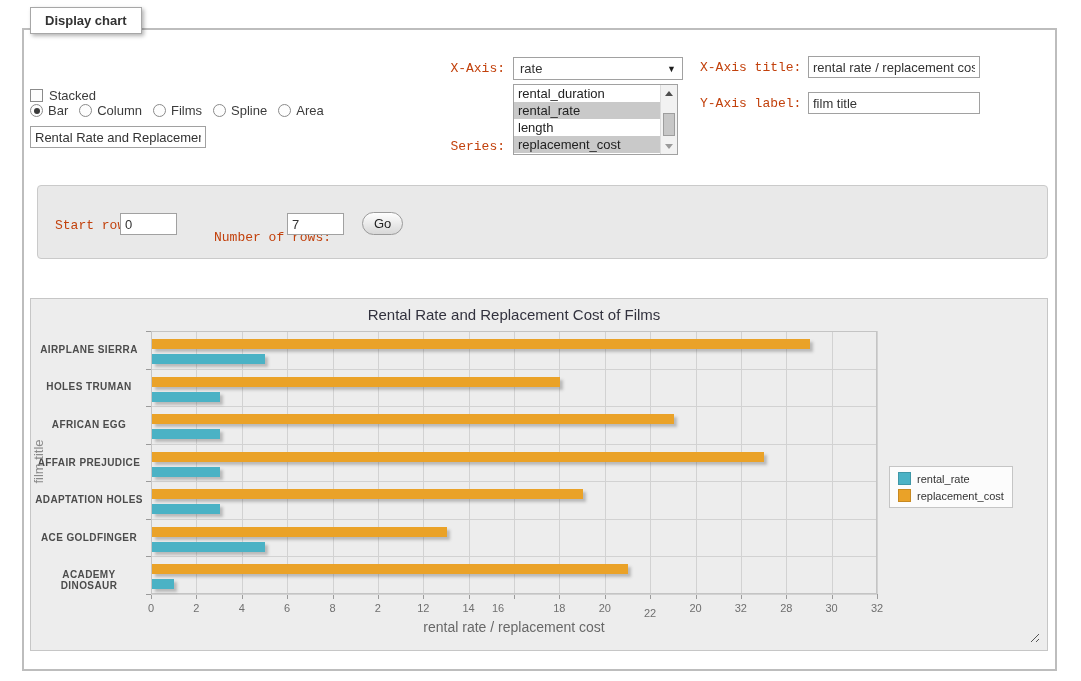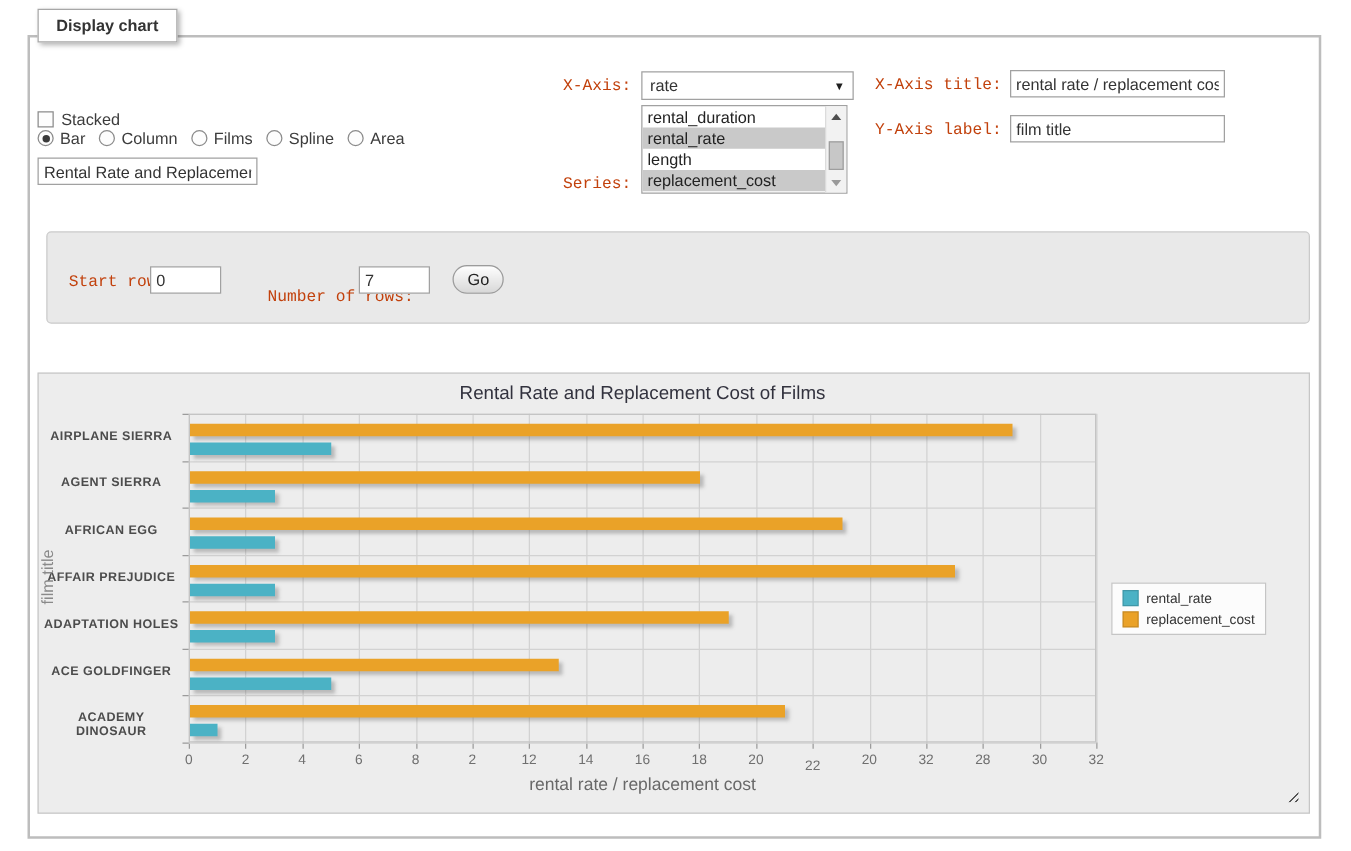--- a/index.html
+++ b/index.html
@@ -178,21 +178,21 @@
     <div class="xtick" style="left: 346.875px; top: 295px;"></div>
     <div class="xtick-label" style="left: 331.875px; top: 303px;">2</div>
     <div class="vgrid" style="left: 392.25px; top: 32px; height: 263px;"></div>
     <div class="xtick" style="left: 392.25px; top: 295px;"></div>
     <div class="xtick-label" style="left: 377.25px; top: 303px;">12</div>
     <div class="vgrid" style="left: 437.625px; top: 32px; height: 263px;"></div>
     <div class="xtick" style="left: 437.625px; top: 295px;"></div>
     <div class="xtick-label" style="left: 422.625px; top: 303px;">14</div>
     <div class="vgrid" style="left: 483px; top: 32px; height: 263px;"></div>
     <div class="xtick" style="left: 483px; top: 295px;"></div>
-    <div class="xtick-label" style="left: 468px; top: 303px;">16</div>
+    <div class="xtick-label" style="left: 452px; top: 303px;">16</div>
     <div class="vgrid" style="left: 528.375px; top: 32px; height: 263px;"></div>
     <div class="xtick" style="left: 528.375px; top: 295px;"></div>
     <div class="xtick-label" style="left: 513.375px; top: 303px;">18</div>
     <div class="vgrid" style="left: 573.75px; top: 32px; height: 263px;"></div>
     <div class="xtick" style="left: 573.75px; top: 295px;"></div>
     <div class="xtick-label" style="left: 558.75px; top: 303px;">20</div>
     <div class="vgrid" style="left: 619.125px; top: 32px; height: 263px;"></div>
     <div class="xtick" style="left: 619.125px; top: 295px;"></div>
     <div class="xtick-label" style="left: 604.125px; top: 308px;">22</div>
     <div class="vgrid" style="left: 664.5px; top: 32px; height: 263px;"></div>
@@ -225,21 +225,21 @@
     <div class="hgrid" style="left: 120px; top: 257.429px; width: 726px;"></div>
     <div class="ytick" style="left: 115px; top: 257.429px;"></div>
     <div class="hgrid" style="left: 120px; top: 295px; width: 726px;"></div>
     <div class="ytick" style="left: 115px; top: 295px;"></div>
     <div class="plot-border" style="left: 120px; top: 32px; width: 726px; height: 263px;"></div>
     <div class="bar" style="left: 121px; top: 40px; width: 657.711px; background: rgb(234, 162, 40);"></div>
     <div class="bar" style="left: 121px; top: 55px; width: 113.211px; background: rgb(75, 178, 197);"></div>
     <div class="cat-label" style="left: 4px; top: 44.7857px;">AIRPLANE SIERRA</div>
     <div class="bar" style="left: 121px; top: 77.5714px; width: 408.148px; background: rgb(234, 162, 40);"></div>
     <div class="bar" style="left: 121px; top: 92.5714px; width: 67.8356px; background: rgb(75, 178, 197);"></div>
-    <div class="cat-label" style="left: 4px; top: 82.3571px;">AGENT SIERRA</div>
+    <div class="cat-label" style="left: 4px; top: 82.3571px;">HOLES TRUMAN</div>
     <div class="bar" style="left: 121px; top: 115.143px; width: 521.586px; background: rgb(234, 162, 40);"></div>
     <div class="bar" style="left: 121px; top: 130.143px; width: 67.8356px; background: rgb(75, 178, 197);"></div>
     <div class="cat-label" style="left: 4px; top: 119.929px;">AFRICAN EGG</div>
     <div class="bar" style="left: 121px; top: 152.714px; width: 612.336px; background: rgb(234, 162, 40);"></div>
     <div class="bar" style="left: 121px; top: 167.714px; width: 67.8356px; background: rgb(75, 178, 197);"></div>
     <div class="cat-label" style="left: 4px; top: 157.5px;">AFFAIR PREJUDICE</div>
     <div class="bar" style="left: 121px; top: 190.286px; width: 430.836px; background: rgb(234, 162, 40);"></div>
     <div class="bar" style="left: 121px; top: 205.286px; width: 67.8356px; background: rgb(75, 178, 197);"></div>
     <div class="cat-label" style="left: 4px; top: 195.071px;">ADAPTATION HOLES</div>
     <div class="bar" style="left: 121px; top: 227.857px; width: 294.711px; background: rgb(234, 162, 40);"></div>

